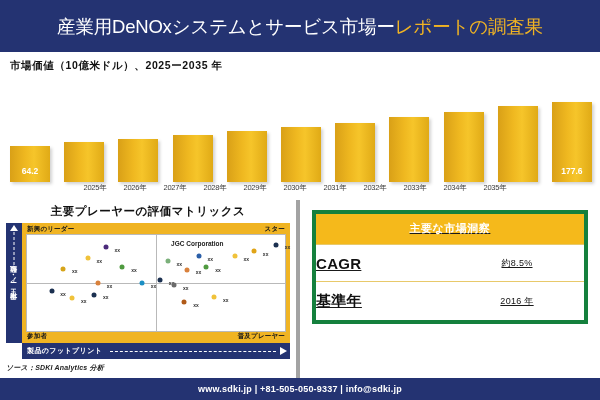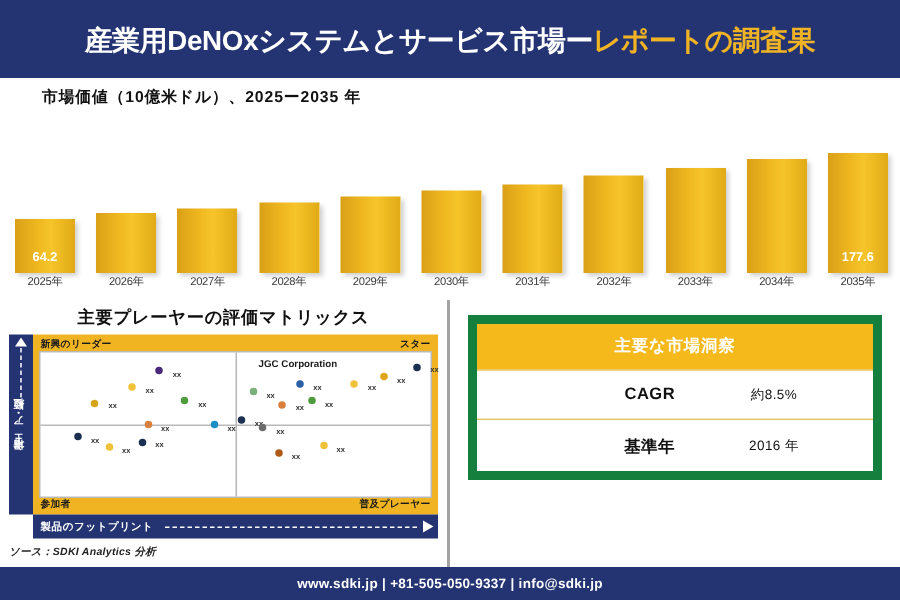--- a/index.html
+++ b/index.html
@@ -21,34 +21,34 @@
     height: 52px;
     background: #243372;
     display: flex;
     align-items: center;
     justify-content: center;
     padding: 0 10px;
     box-sizing: border-box;
   }
   .header-title {
     font-size: 18.5px;
-    font-weight: bold;
+    font-weight: normal;
     color: #ffffff;
     letter-spacing: -0.2px;
     white-space: nowrap;
   }
   .header-title .accent {
     color: #f0b323;
   }
 
   
   .chart-block {
     position: relative;
     height: 148px;
-    padding: 7px 8px 0 28px;
+    padding: 7px 8px 0 10px;
     box-sizing: border-box;
   }
   .chart-subtitle {
     font-size: 10.5px;
     font-weight: bold;
     line-height: 13px;
     color: #111111;
     letter-spacing: 0.6px;
   }
   .bars-area {
@@ -82,45 +82,45 @@
     left: 0;
     right: 0;
     text-align: center;
     font-size: 8.5px;
     font-weight: bold;
     color: #ffffff;
   }
   .axis-row {
     position: absolute;
     left: 10px;
-    right: 8px;
+    right: 20px;
     top: 131px;
     display: flex;
-    justify-content: space-between;
+    justify-content: center;
   }
   .axis-label {
     width: 40px;
     text-align: center;
     font-size: 7.5px;
     color: #3a3a3a;
     letter-spacing: -0.2px;
   }
 
   
   .lower {
     display: flex;
     height: 178px;
     box-sizing: border-box;
   }
   .panel-left {
     width: 300px;
     box-sizing: border-box;
     padding: 2px 6px 0 6px;
     position: relative;
-    border-right: 2px solid #a3a3a3;
+    border-right: 4px solid #a3a3a3;
   }
   .matrix-title {
     text-align: center;
     font-size: 11.5px;
     font-weight: bold;
     color: #111111;
     letter-spacing: 0.5px;
     margin: 2px 0 4px 0;
   }
 
@@ -278,36 +278,37 @@
     flex: 1;
     box-sizing: border-box;
     padding: 10px 12px 0 12px;
     display: flex;
     flex-direction: column;
     align-items: center;
   }
   .insights-table {
     width: 100%;
     border-collapse: collapse;
-    border: 6px solid #15803d;
+    border: 4px solid #15803d;
     table-layout: fixed;
+    text-decoration: underline;
   }
   .insights-head td {
     background: #f5b91b;
     text-align: center;
     font-size: 11px;
     font-weight: bold;
     color: #ffffff;
     padding: 7px 0 8px 0;
     letter-spacing: 0.5px;
   }
   .insights-table td.k {
     width: 47%;
-    text-align: right;
-    font-size: 11px;
+    text-align: left;
+    font-size: 15px;
     font-weight: bold;
     color: #111111;
     padding: 9.5px 0;
     border-top: 1px solid #e8c96a;
     letter-spacing: 0.3px;
   }
   .insights-table td.v {
     text-align: center;
     font-size: 9px;
     color: #111111;

